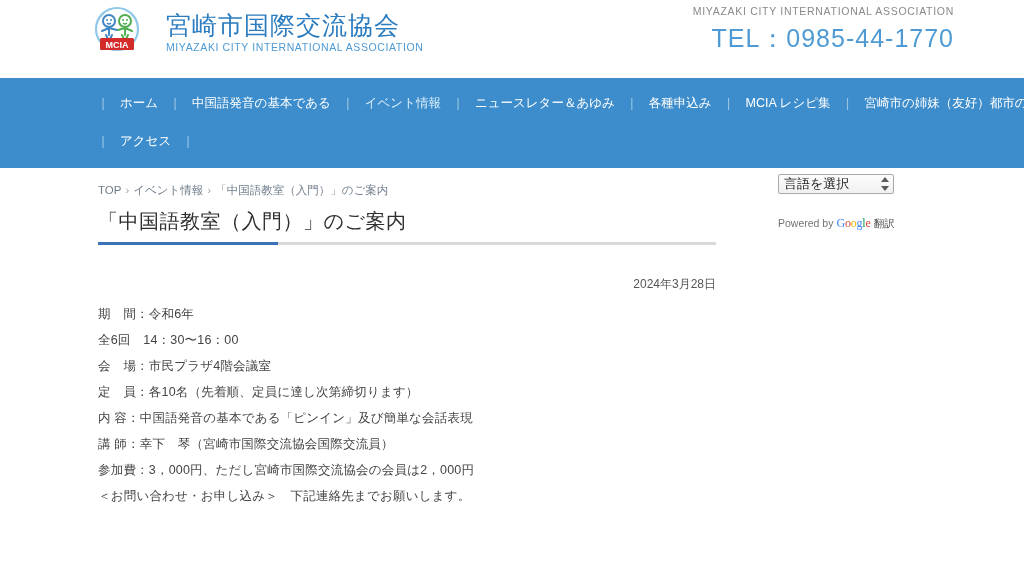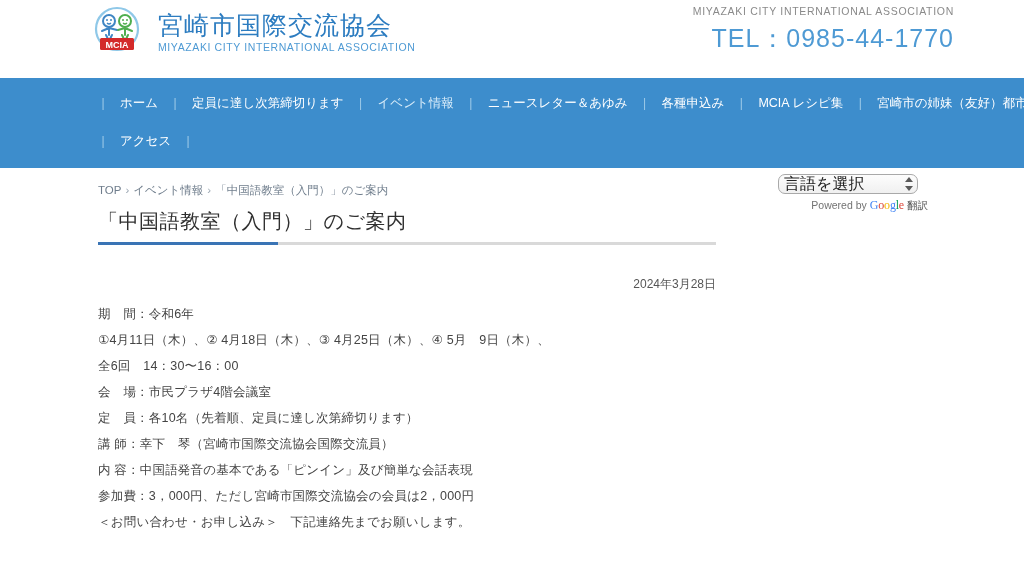--- a/index.html
+++ b/index.html
@@ -36,21 +36,21 @@
     align-items: flex-start;
   }
   .logo-mark {
     position: relative;
     width: 58px;
     height: 48px;
     flex: none;
   }
   .logo-mark svg { display: block; }
   .logo-text {
-    margin-left: 12px;
+    margin-left: 20px;
     padding-top: 5px;
   }
   .logo-jp {
     font-size: 25px;
     line-height: 28px;
     color: #2c7cc0;
     letter-spacing: 1px;
     white-space: nowrap;
     font-weight: normal;
   }
@@ -194,27 +194,27 @@
 
   
   .gtranslate {
     position: absolute;
     left: 778px;
     top: 6px;
     width: 150px;
   }
   .gt-select {
     position: relative;
-    width: 140px;
+    width: 116px;
     height: 20px;
     box-sizing: border-box;
     border: 1px solid #a9a9a9;
-    border-radius: 7px;
+    border-radius: 2px;
     background: linear-gradient(#fdfdfd, #f0f0f0);
-    font-size: 16px;
+    font-size: 13px;
     color: #222;
     line-height: 18px;
     padding: 0 18px 0 5px;
     white-space: nowrap;
     overflow: hidden;
     cursor: pointer;
   }
   .gt-spinner {
     position: absolute;
     right: 4px;
@@ -233,28 +233,27 @@
   }
   .gt-spinner .up {
     top: 0;
     border-bottom: 5px solid #5a5a5a;
   }
   .gt-spinner .dn {
     bottom: 0;
     border-top: 5px solid #5a5a5a;
   }
   .gt-powered {
-    margin-top: 4px;
+    margin-top: 22px;
     font-size: 10.5px;
     color: #737373;
     white-space: nowrap;
     display: flex;
     align-items: center;
     line-height: 14px;
-    justify-content: flex-end;
   }
   .gt-powered .gword {
     margin: 0 3px;
     font-family: "Liberation Serif", "DejaVu Serif", serif;
     font-size: 12px;
     letter-spacing: -0.2px;
   }
   .gt-powered .gword span:nth-child(1){color:#4285F4;}
   .gt-powered .gword span:nth-child(2){color:#DB4437;}
   .gt-powered .gword span:nth-child(3){color:#F4B400;}
@@ -302,21 +301,21 @@
     </div>
 
   </div>
 </header>
 
 <nav class="main-nav">
   <div class="nav-row">
     <span class="nav-sep">|</span>
     <span class="nav-item">ホーム</span>
     <span class="nav-sep">|</span>
-    <span class="nav-item">定員に達し次第締切ります</span>
+    <span class="nav-item">中国語発音の基本である</span>
     <span class="nav-sep">|</span>
     <span class="nav-item active">イベント情報</span>
     <span class="nav-sep">|</span>
     <span class="nav-item">ニュースレター＆あゆみ</span>
     <span class="nav-sep">|</span>
     <span class="nav-item">各種申込み</span>
     <span class="nav-sep">|</span>
     <span class="nav-item">MCIA レシピ集</span>
     <span class="nav-sep">|</span>
     <span class="nav-item">宮崎市の姉妹（友好）都市の紹介</span>
@@ -353,24 +352,23 @@
       <span class="crumb-link">TOP</span><span class="crumb-arrow">›</span><span class="crumb-link">イベント情報</span><span class="crumb-arrow">›</span><span class="crumb-current">「中国語教室（入門）」のご案内</span>
     </div>
 
     <h1 class="page-title">「中国語教室（入門）」のご案内</h1>
     <div class="title-rule"></div>
 
     <div class="post-date">2024年3月28日</div>
 
     <div class="body-lines">
       <div class="body-line">期　間：令和6年</div>
-      <div class="body-line">①4月11日（木）、② 4月18日（木）、③ 4月25日（木）、④ 5月　9日（木）、</div>
       <div class="body-line">全6回　14：30〜16：00</div>
       <div class="body-line">会　場：市民プラザ4階会議室</div>
       <div class="body-line">定　員：各10名（先着順、定員に達し次第締切ります）</div>
+      <div class="body-line">内 容：中国語発音の基本である「ピンイン」及び簡単な会話表現</div>
       <div class="body-line">講 師：幸下　琴（宮崎市国際交流協会国際交流員）</div>
-      <div class="body-line">内 容：中国語発音の基本である「ピンイン」及び簡単な会話表現</div>
       <div class="body-line">参加費：3，000円、ただし宮崎市国際交流協会の会員は2，000円</div>
       <div class="body-line">＜お問い合わせ・お申し込み＞　下記連絡先までお願いします。</div>
     </div>
 
   </div>
 </div>
 
 </body></html>

